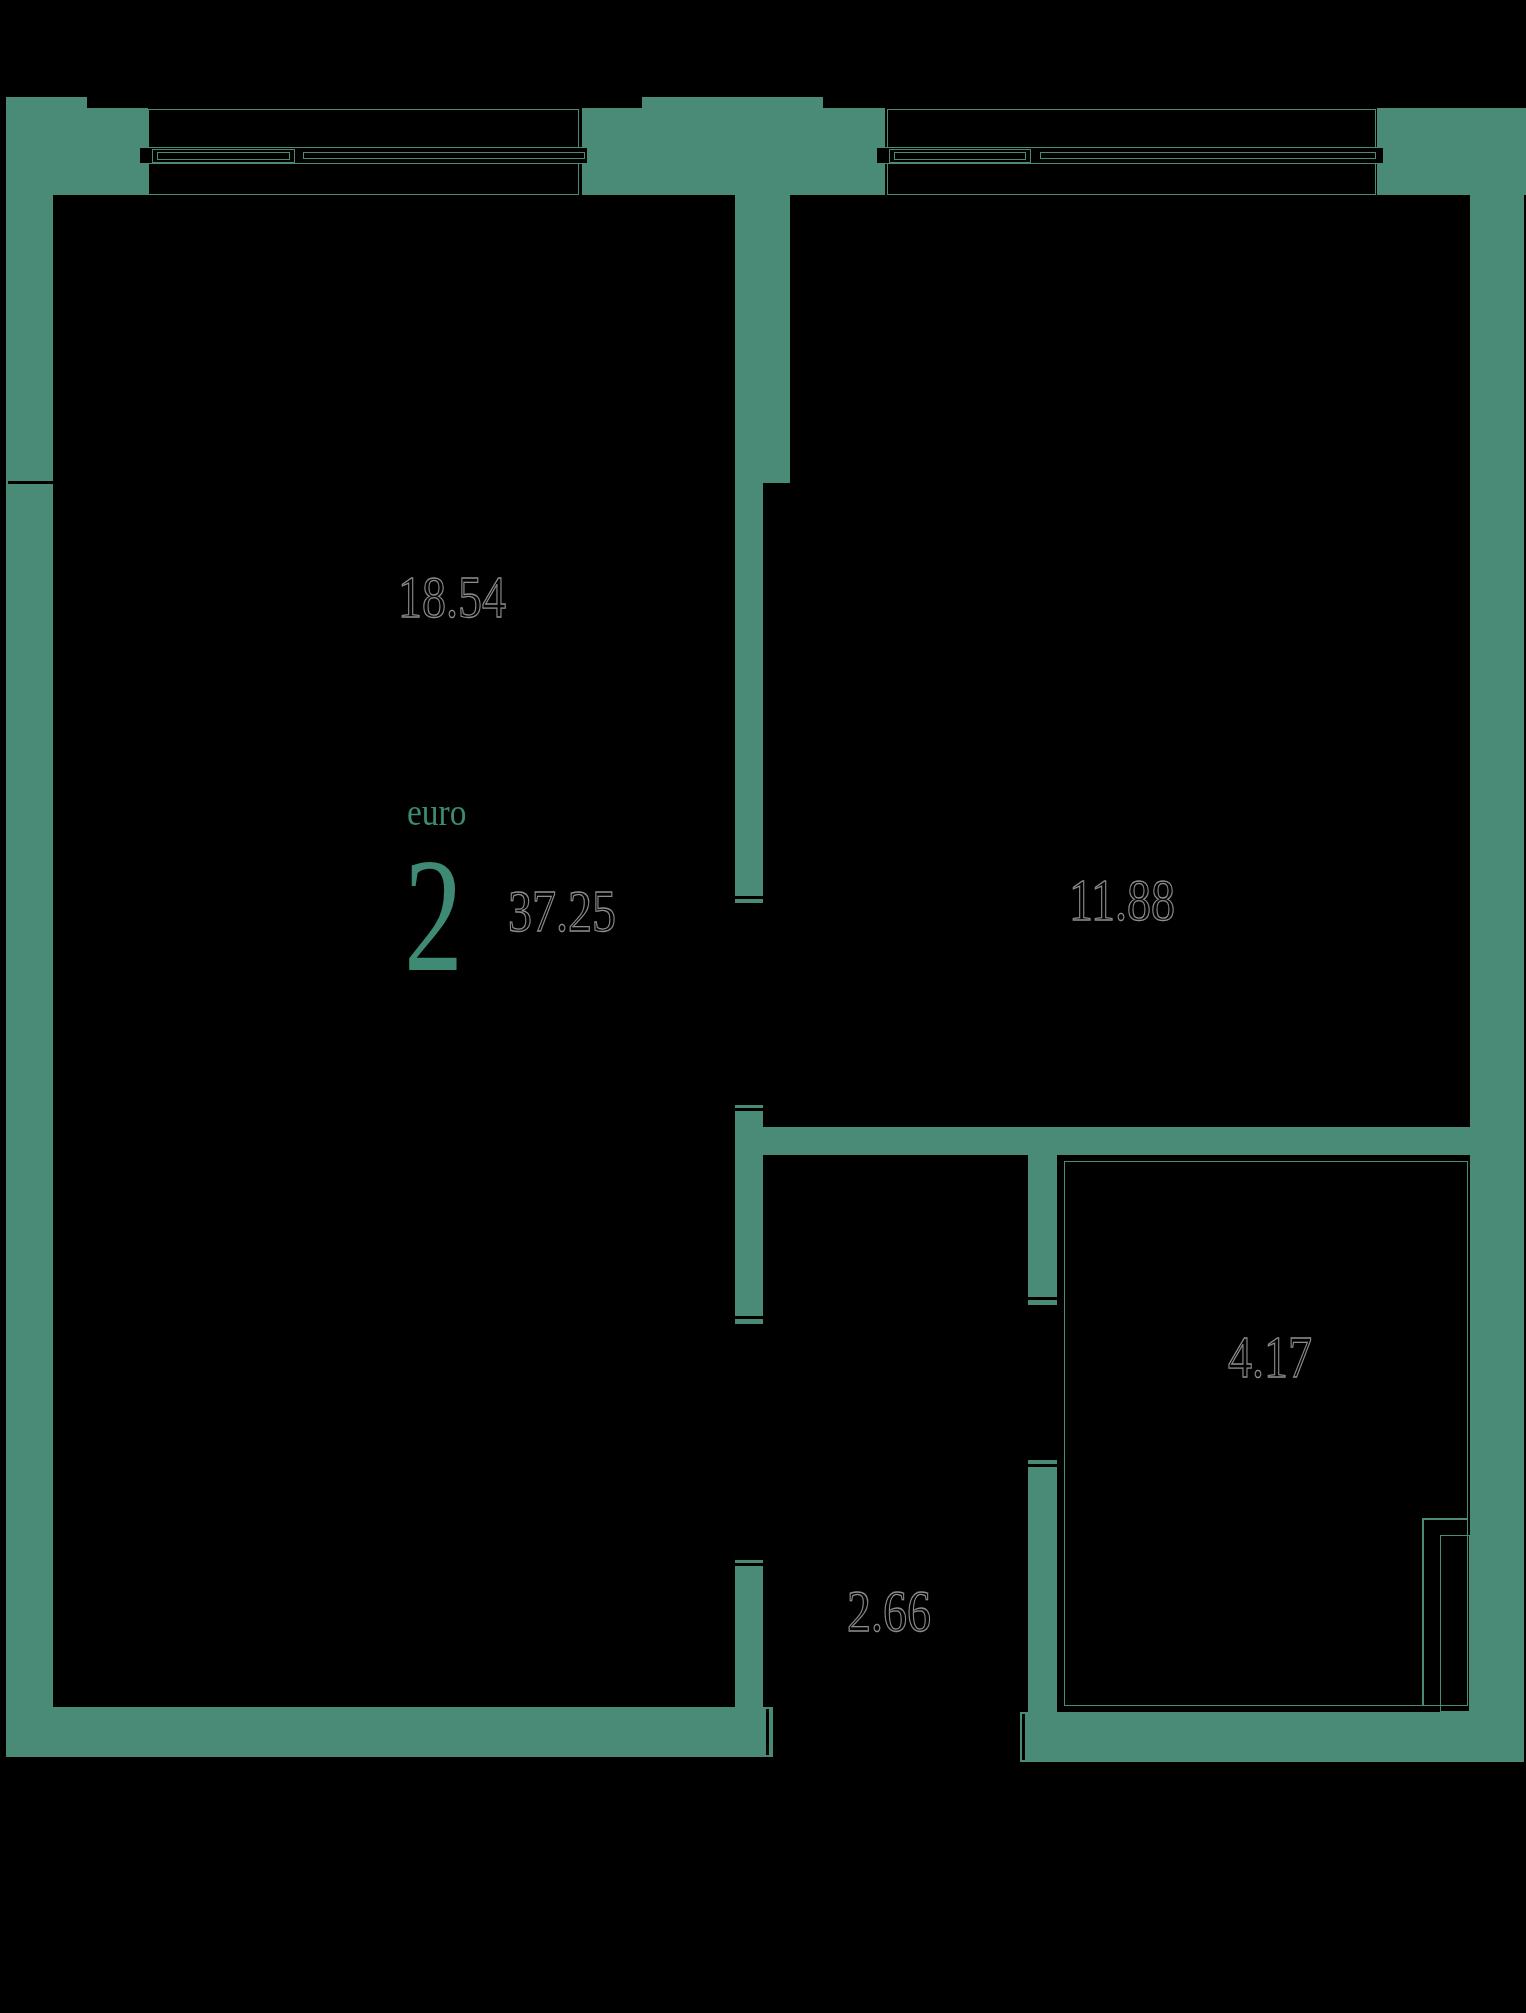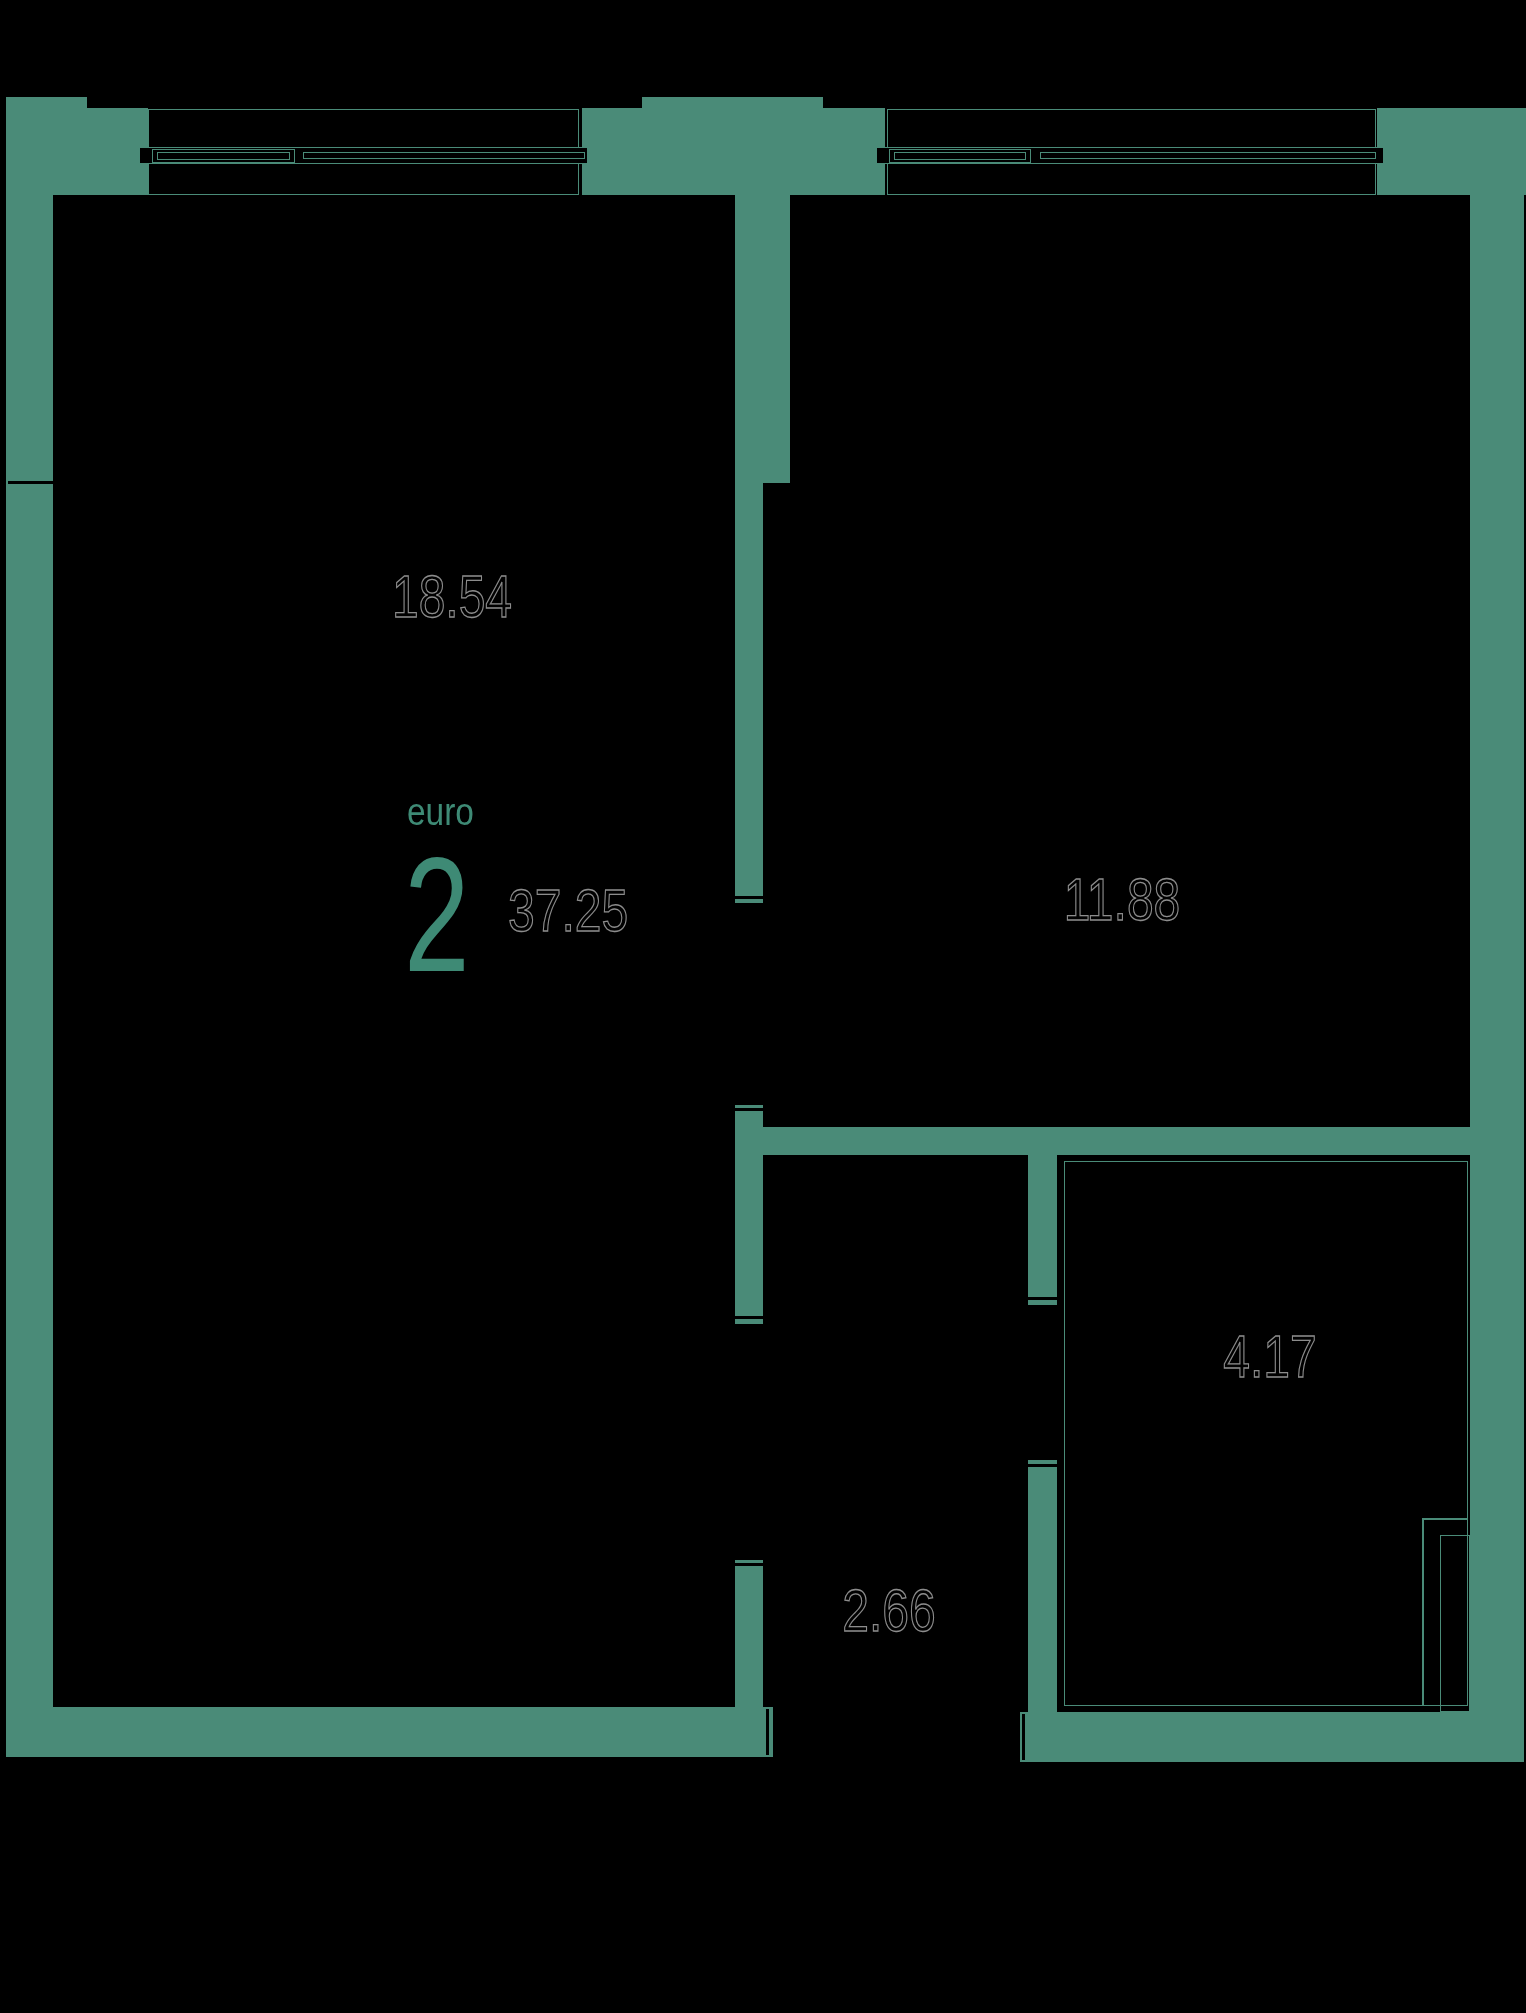--- a/index.html
+++ b/index.html
@@ -4,21 +4,21 @@
 <style>
   :root{
     --bg:#000000;
     --wall:#4A8B78;
     --accent:#3E8A75;
     --area-stroke:rgba(255,255,255,0.55);
   }
   html,body{margin:0;padding:0;background:var(--bg);}
   .stage{
     position:relative;width:1526px;height:2013px;background:var(--bg);
-    overflow:hidden;font-family:Liberation Sans, sans-serif;
+    overflow:hidden;font-family:Liberation Serif, serif;
   }
   .wall{position:absolute;background:var(--wall);}
   .thin-outline{position:absolute;border:1.5px solid var(--wall);box-sizing:border-box;background:transparent;}
   .tline{position:absolute;background:var(--wall);}
   .joint{position:absolute;background:#000;}
   .area-label{
     position:absolute;font-size:60px;font-weight:300;letter-spacing:0px;
     color:transparent;-webkit-text-stroke:1.3px var(--area-stroke);
     transform:translate(-50%,-50%) scaleX(0.8);white-space:nowrap;line-height:1;
   }

